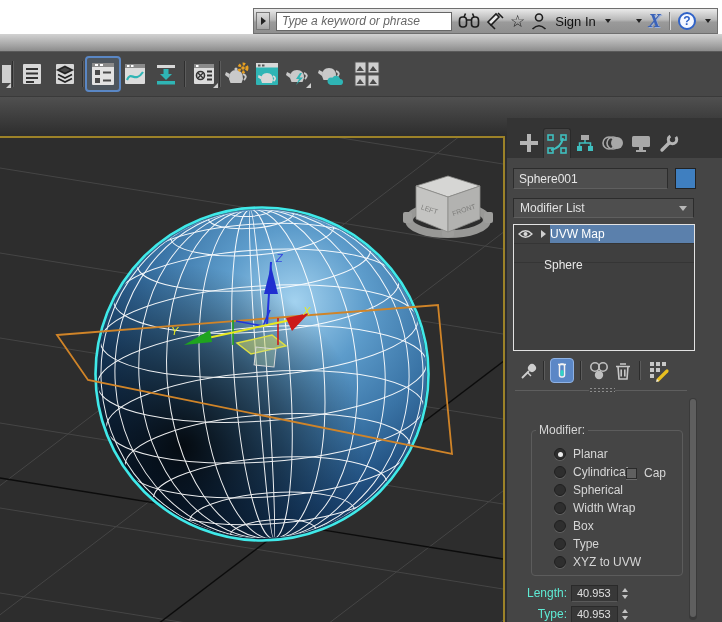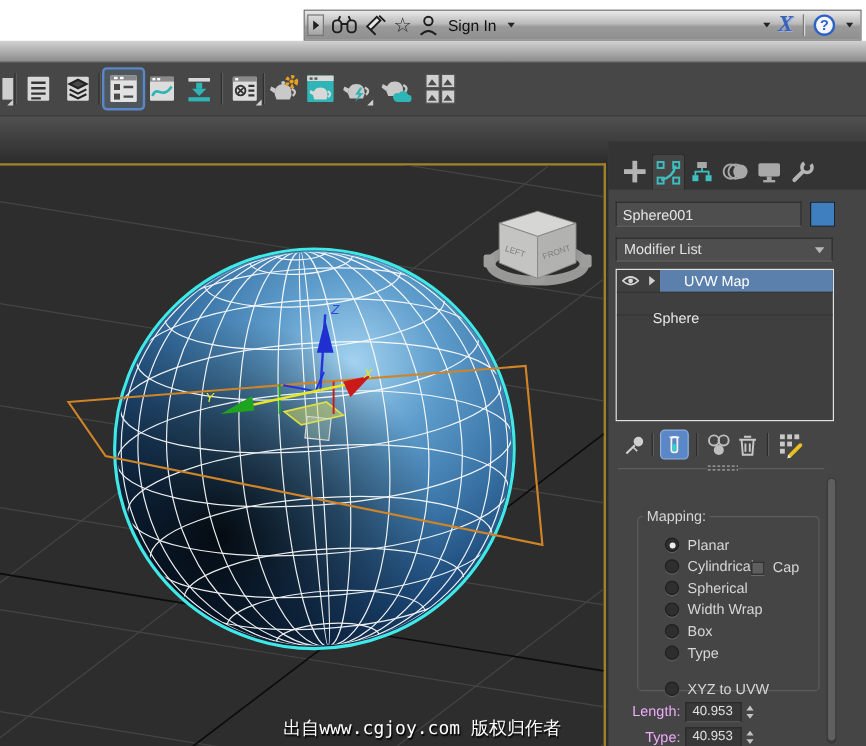--- a/index.html
+++ b/index.html
@@ -60,21 +60,21 @@
   .modlist { position:absolute; left:6px; top:80px; width:181px; height:20px; background:#4e4e4e;
     border:1px solid #2c2c2c; border-bottom-color:#5f5f5f; display:flex; align-items:center;
     padding:0 6px; cursor:pointer; }
   .modlist .lbl { flex:1; color:#e2e2e2; }
   .tri-dn { width:0; height:0; border-top:5px solid #b8b8b8; border-left:4px solid transparent; border-right:4px solid transparent; }
   .stack { position:absolute; left:6px; top:106px; width:182px; height:127px; background:#3f3f3f; border:1px solid #e2e2e2; }
   .stack-row { height:19px; display:flex; align-items:center; border-bottom:1px solid #353535; cursor:pointer; }
   .stack-row .eye { width:22px; display:flex; justify-content:center; }
   .stack-row .carr { width:14px; display:flex; justify-content:center; }
   .tri-r-sm { width:0; height:0; border-left:5px solid #cfcfcf; border-top:4px solid transparent; border-bottom:4px solid transparent; }
-  .stack-row .slabel { flex:1; height:100%; display:flex; align-items:center; padding-left:20px; color:#e8e8e8; }
+  .stack-row .slabel { flex:1; height:100%; display:flex; align-items:center; padding-left:0; color:#e8e8e8; }
   .stack-row.sel .slabel { background:#5b80ac; color:#fff; }
   .stack-row.child .slabel { padding-left:30px;margin-top:24px; }
   .stk-tools { position:absolute; left:0; top:240px; width:190px; height:28px; }
   .stk-btn { position:absolute; top:0; width:24px; height:25px; display:flex; align-items:center; justify-content:center; cursor:pointer; }
   .stk-btn.active { background:#5b87c6; border:1px solid #8fb2e4; border-radius:4px; }
   .stk-sep { position:absolute; top:3px; width:1px; height:19px; background:#2c2c2c; box-shadow:1px 0 0 #5c5c5c; }
   .sep-line { position:absolute; left:8px; top:272px; width:172px; height:1px; background:#5e5e5e; }
   .sep-grip { position:absolute; left:82px; top:269px; width:26px; height:6px; background:#454545;
     background-image:radial-gradient(#8c8c8c 1px, transparent 1px); background-size:4px 3px; }
   .rollout-hd { position:absolute; left:4px; top:282px; width:182px; height:22px; display:flex; align-items:center; cursor:pointer; }
@@ -83,40 +83,41 @@
     background-image:radial-gradient(#9a9a9a 1px, transparent 1px); background-size:4px 4px; }
   .groupbox { position:absolute; left:24px; top:312px; width:152px; height:146px;
     border:1px solid #5c5c5c; border-radius:4px; }
   .group-legend { position:absolute; left:4px; top:-8px; background:#454545; padding:0 3px; color:#d6d6d6; }
   .opt-row { position:absolute; display:flex; align-items:center; gap:7px; cursor:pointer; }
   .radio { width:12px; height:12px; border-radius:50%; background:#2e2e2e; border:1px solid #1f1f1f;
     box-shadow:0 1px 0 #606060; position:relative; }
   .radio.on::after { content:""; position:absolute; left:3px; top:3px; width:5px; height:5px; border-radius:50%; background:#ececec; }
   .checkbox { width:11px; height:11px; background:#5f5f5f; border:1px solid #2a2a2a; box-shadow:0 1px 0 #6a6a6a; }
   .spin-row { position:absolute; left:0; width:190px; height:18px; display:flex; align-items:center; }
-  .spin-label { width:60px; text-align:right; color:#f0abfc; }
+  .spin-label { width:60px; text-align:right; color:#5eead4; }
   .spin-box { margin-left:4px; width:47px; height:17px; background:#383838; border:1px solid #2a2a2a;
     border-bottom-color:#5a5a5a; color:#e0e0e0; font-size:11px; display:flex; align-items:center; padding-left:5px; }
   .spinners { margin-left:4px; display:flex; flex-direction:column; gap:3px; cursor:pointer; }
   .sp-up { width:0; height:0; border-bottom:4px solid #c4c4c4; border-left:3.5px solid transparent; border-right:3.5px solid transparent; }
   .sp-dn { width:0; height:0; border-top:4px solid #c4c4c4; border-left:3.5px solid transparent; border-right:3.5px solid transparent; }
   .pscroll { position:absolute; left:182px; top:280px; width:8px; height:222px; background:#3a3a3a; border-radius:4px; }
   .pscroll .thumb { position:absolute; left:1px; top:1px; width:6px; height:218px; background:#5f5f5f; border-radius:3px; cursor:pointer; }
   svg text { font-family:"Liberation Sans", sans-serif; }
 </style>
 </head>
 <body>
 
 <div id="app">
   <div class="abs app-bg"></div>
 
   <div class="abs infocenter">
     <div class="ic-arrow-btn">
         <span class="tri-right"></span>
       </div>
+    <input class="ic-search" placeholder="Type a keyword or phrase" style="">
     <span class="ic-ic">
       <svg width="22" height="18" viewBox="0 0 22 18">
           <g fill="none" stroke="#1d1d1d" stroke-width="1.6">
             <rect x="1.5" y="5" width="7" height="10" rx="3"></rect>
             <rect x="13.5" y="5" width="7" height="10" rx="3"></rect>
             <path d="M8.5 8 h5 M6 5 L7.5 1.5 M16 5 L14.5 1.5"></path>
           </g>
         </svg>
     </span>
     <span class="ic-ic">
@@ -365,21 +366,20 @@
         <rect x="403" y="74" width="9" height="11" rx="2" fill="#9e9e9c"></rect>
         <rect x="484" y="74" width="9" height="11" rx="2" fill="#9e9e9c"></rect>
         <rect x="442" y="92" width="12" height="7" rx="2" fill="#9e9e9c"></rect>
         <polygon points="448,38 480,48 448,59 416,48" fill="#d6d6d4" stroke="#8a8a88" stroke-width="0.8"></polygon>
         <polygon points="416,48 448,59 448,94 416,81" fill="#c4c4c2" stroke="#8a8a88" stroke-width="0.8"></polygon>
         <polygon points="480,48 448,59 448,94 480,81" fill="#b2b2b0" stroke="#8a8a88" stroke-width="0.8"></polygon>
         <text x="421" y="74" font-size="7" fill="#7d7d7b" transform="rotate(19 430 71)">LEFT</text>
         <text x="452" y="75" font-size="7" fill="#7d7d7b" transform="rotate(-19 462 73)">FRONT</text>
       </g>
     </svg>
-    <div class="watermark">出自www.cgjoy.com 版权归作者</div>
   </div>
 
   <div class="abs panel">
     <div class="tabs-row">
       <div class="tab" style="left:8px">
         <svg width="22" height="22" viewBox="0 0 22 22">
             <g fill="#b4b4b4">
               <rect x="9" y="2" width="4" height="18"></rect>
               <rect x="2" y="9" width="18" height="4"></rect>
             </g>
@@ -504,21 +504,21 @@
             <polygon points="9,23 12,22 10,20" fill="#e8e8e8"></polygon>
           </svg>
       </div>
     </div>
 
     <div class="sep-line"></div>
     <div class="sep-grip"></div>
 
 
     <div class="groupbox">
-      <span class="group-legend">Mapping:</span>
+      <span class="group-legend">Modifier:</span>
       <div class="opt-row" style="left:22px; top:16px">
         <span class="radio on"></span>
         <span>Planar</span>
       </div>
       <div class="opt-row" style="left:22px; top:34px">
         <span class="radio"></span>
         <span>Cylindrical</span>
       </div>
       <div class="opt-row" style="left:94px; top:35px">
         <span class="checkbox"></span>
@@ -533,21 +533,21 @@
         <span>Width Wrap</span>
       </div>
       <div class="opt-row" style="left:22px; top:88px">
         <span class="radio"></span>
         <span>Box</span>
       </div>
       <div class="opt-row" style="left:22px; top:106px">
         <span class="radio"></span>
         <span>Type</span>
       </div>
-      <div class="opt-row" style="left:22px; top:136px">
+      <div class="opt-row" style="left:22px; top:124px">
         <span class="radio"></span>
         <span>XYZ to UVW</span>
       </div>
     </div>
 
     <div class="spin-row" style="top:466px">
       <span class="spin-label">Length:</span>
       <span class="spin-box">40.953</span>
       <span class="spinners">
           <span class="sp-up"></span>

